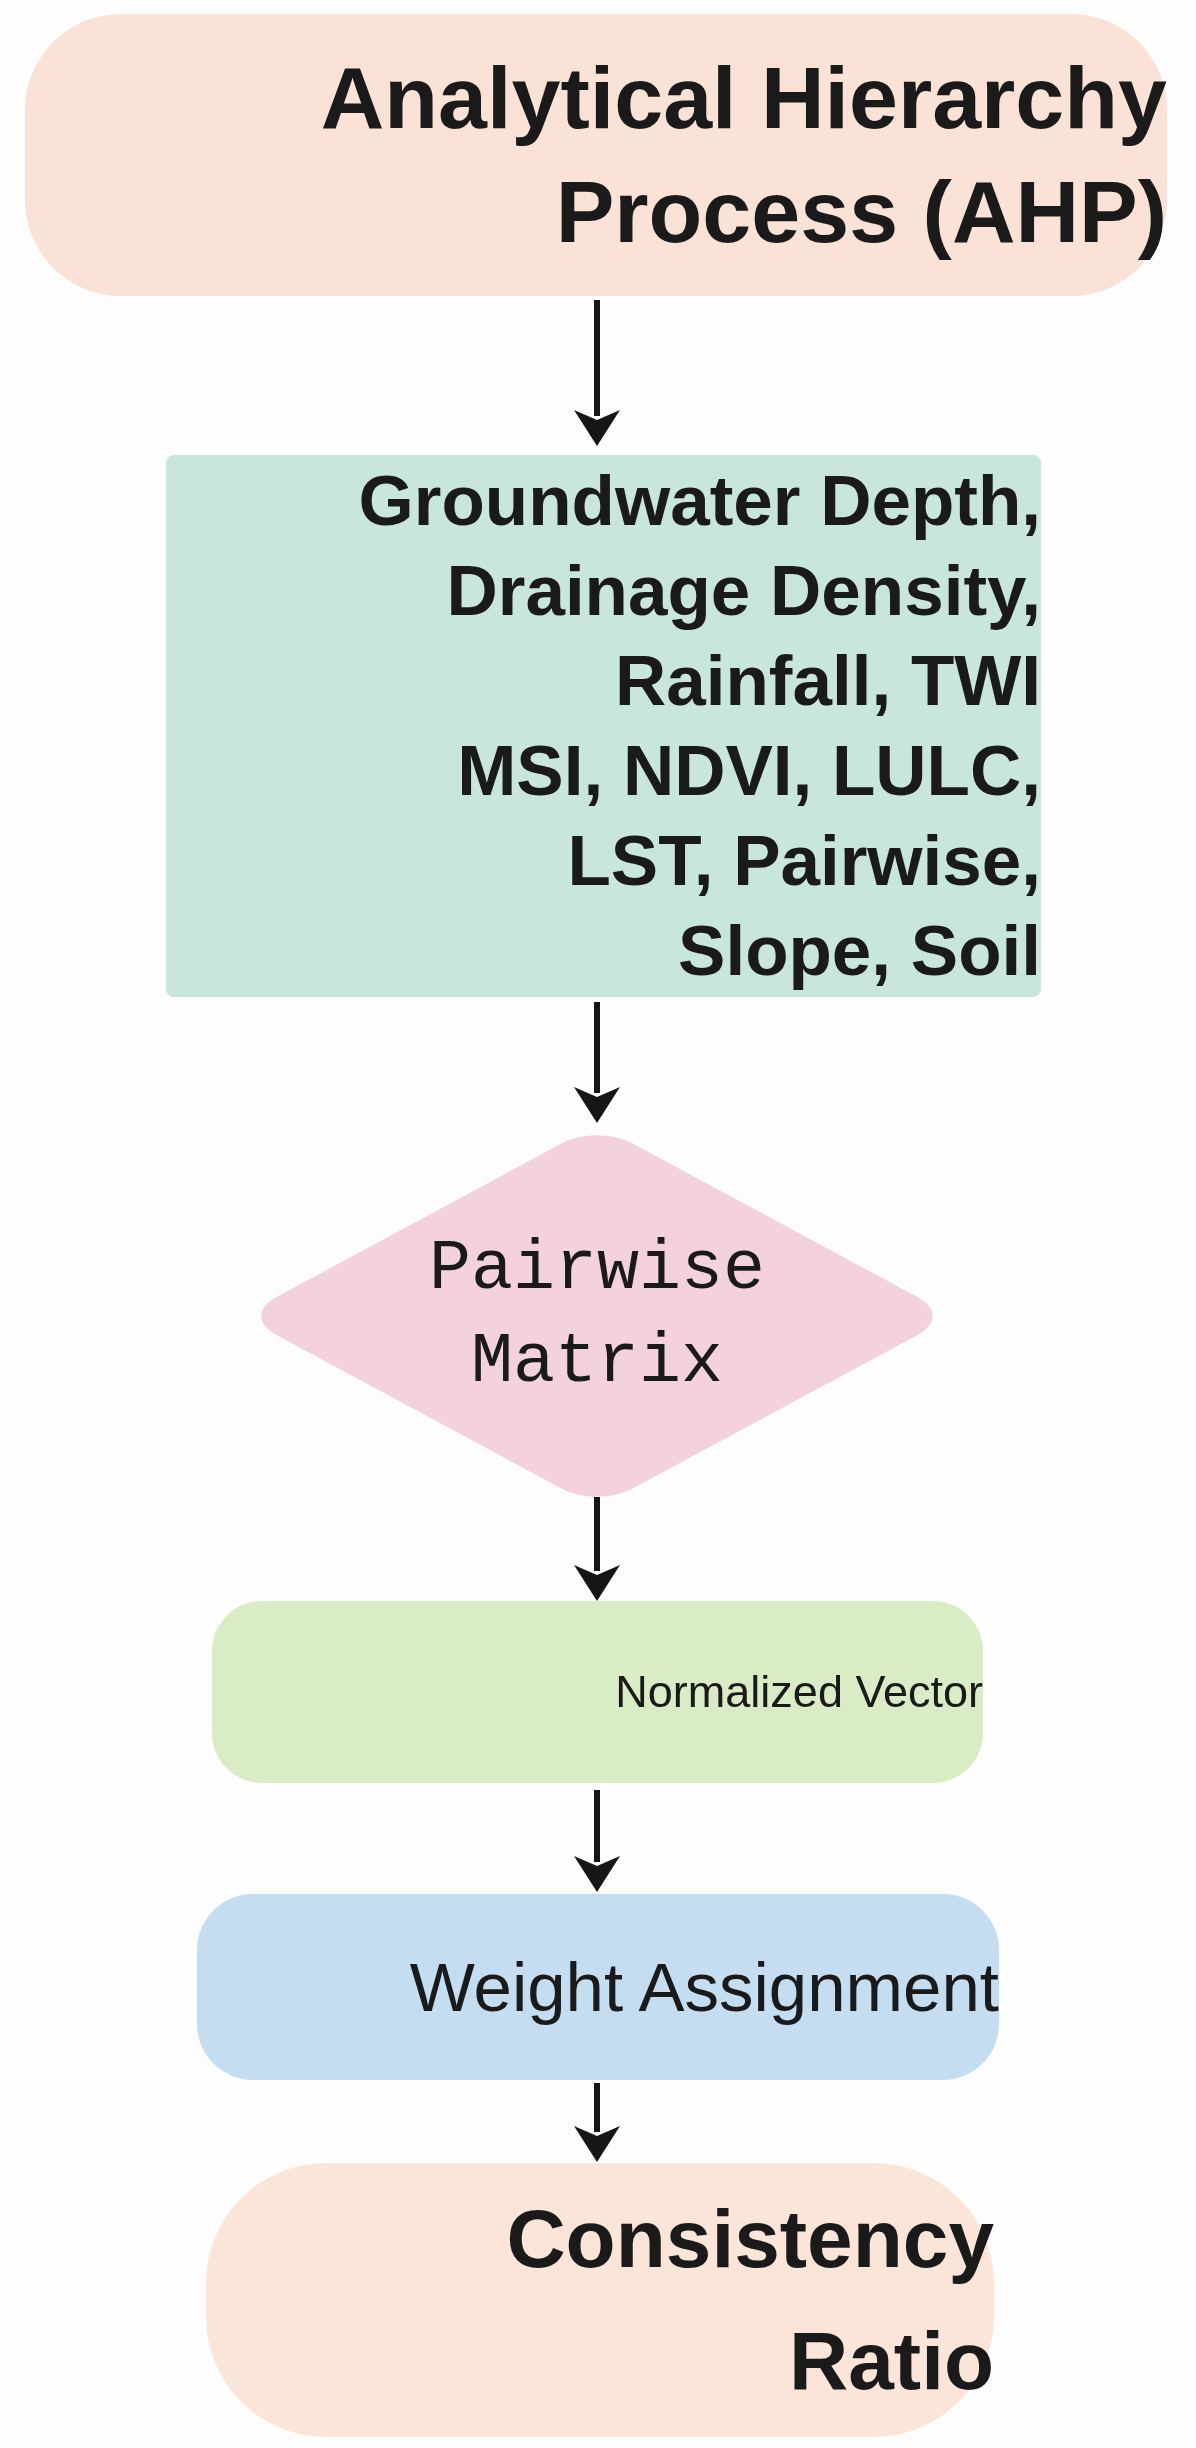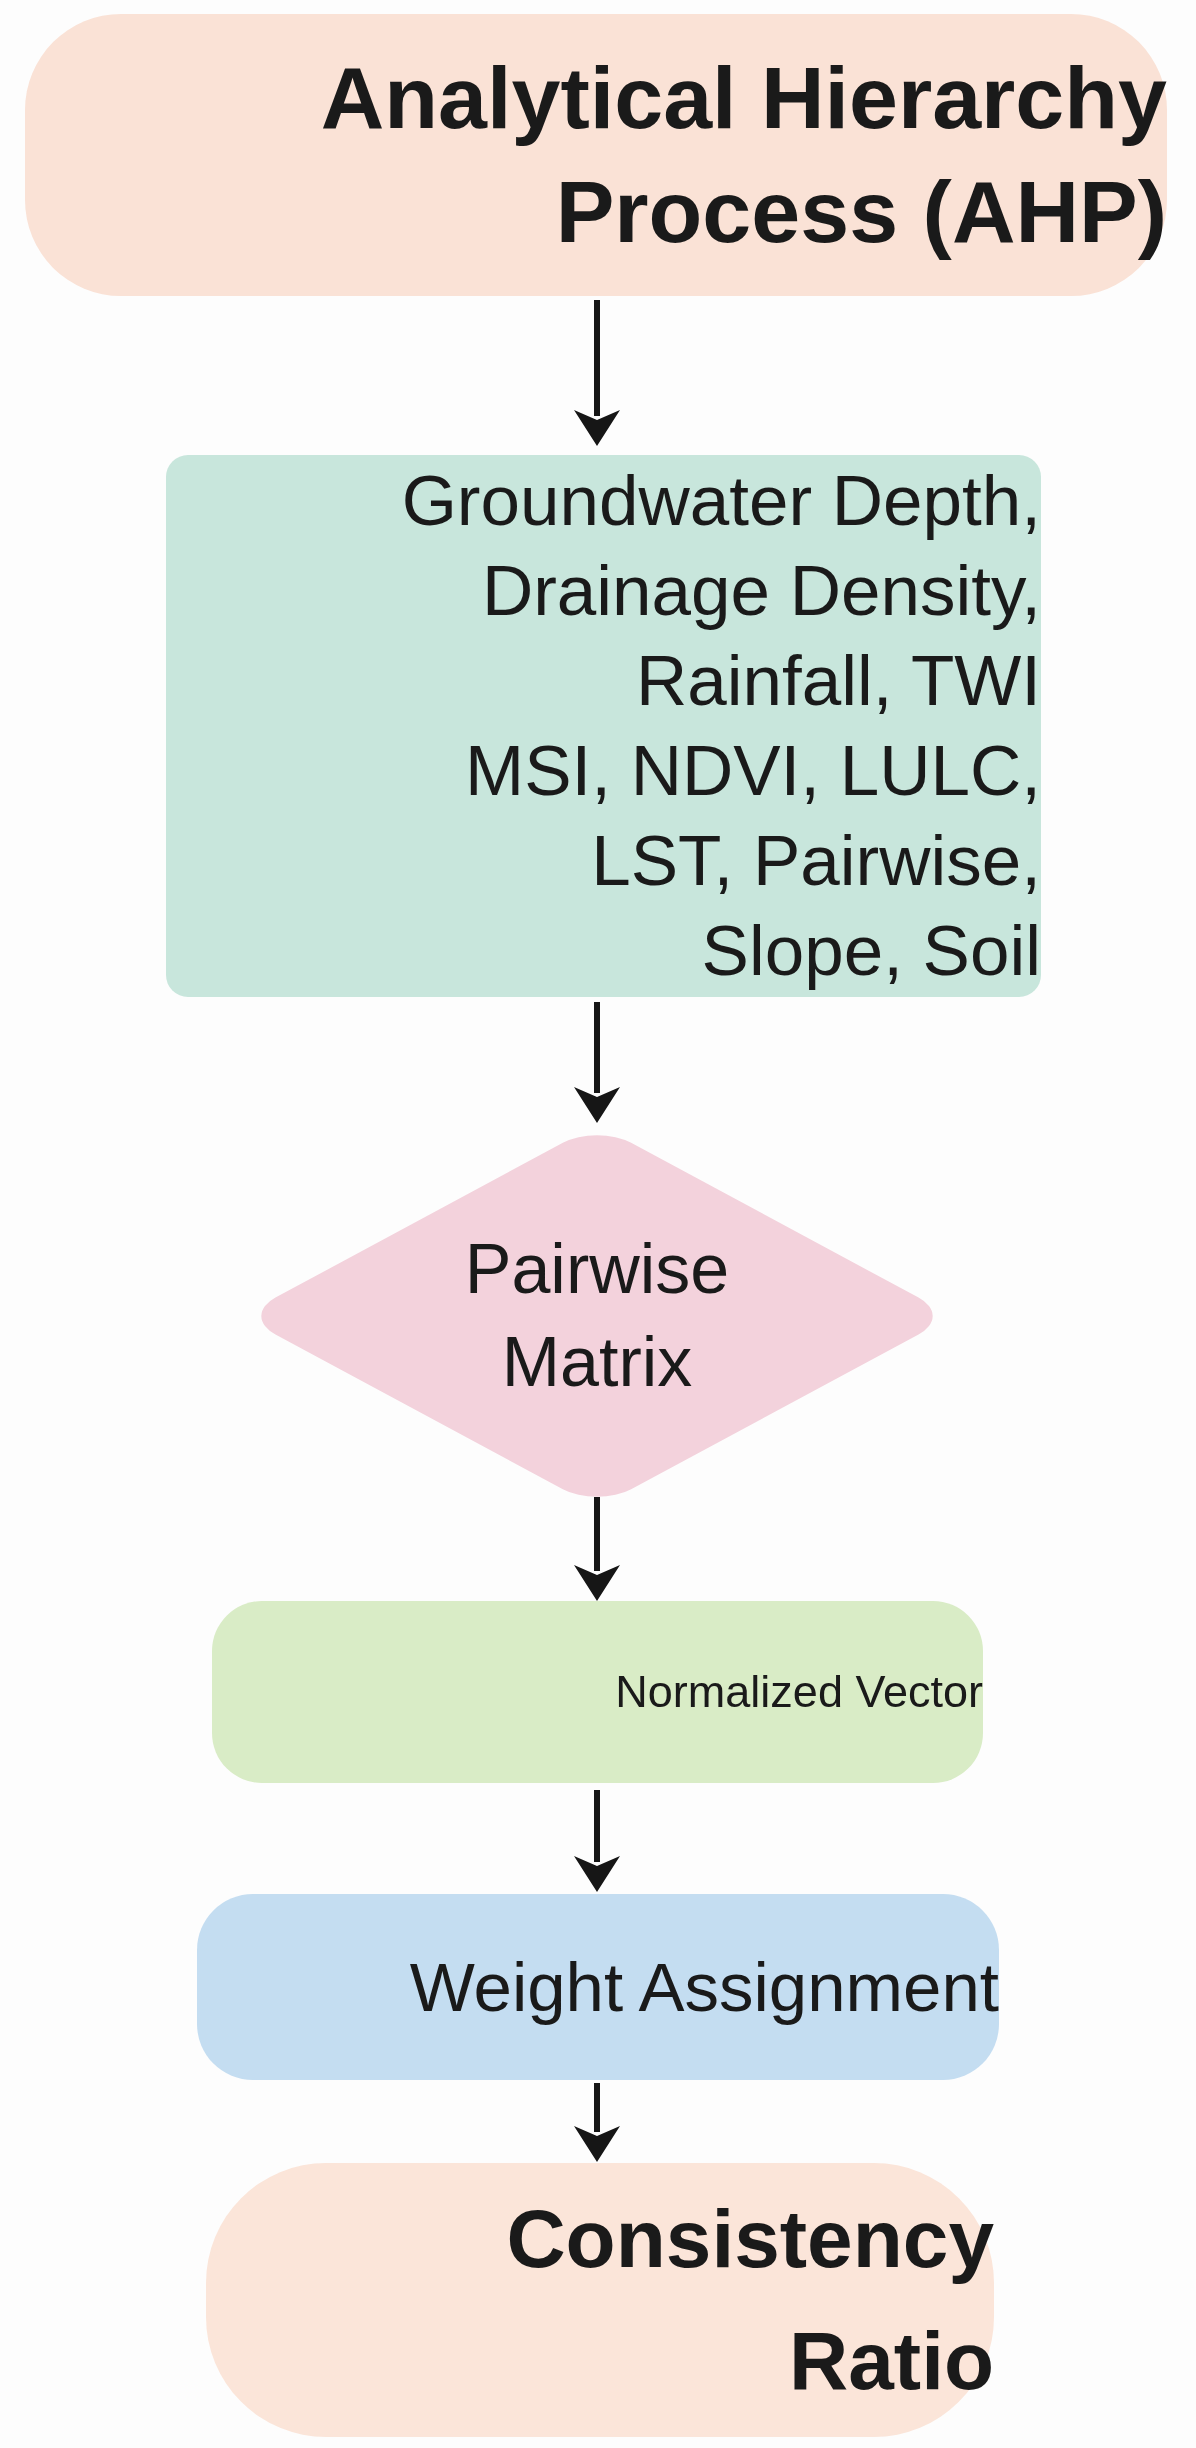--- a/index.html
+++ b/index.html
@@ -34,23 +34,23 @@
     width: 1142px; height: 282px;
     border-radius: 96px;
     font-size: 88px;
     font-weight: 700;
     line-height: 114px;
     letter-spacing: 0px;
   }
   .node-criteria {
     left: 166px; top: 455px;
     width: 875px; height: 542px;
-    border-radius: 22px;
+    border-radius: 8px;
     font-size: 71px;
-    font-weight: 400;
+    font-weight: 700;
     line-height: 90px;
   }
   .diamond-wrap {
     position: absolute;
     left: 241px; top: 1125px;
     width: 712px; height: 382px;
   }
   .diamond-shape {
     position: absolute;
     left: 50%; top: 50%;
@@ -64,20 +64,21 @@
     left: 0; top: 0;
     width: 100%; height: 100%;
     display: flex;
     flex-direction: column;
     justify-content: center;
     align-items: center;
     text-align: center;
     font-size: 70px;
     font-weight: 400;
     line-height: 93px;
+    font-family: Liberation Mono, monospace;
   }
   .node-normalized {
     left: 212px; top: 1601px;
     width: 771px; height: 182px;
     border-radius: 50px;
     font-size: 45px;
     font-weight: 400;
   }
   .node-weight {
     left: 197px; top: 1894px;

